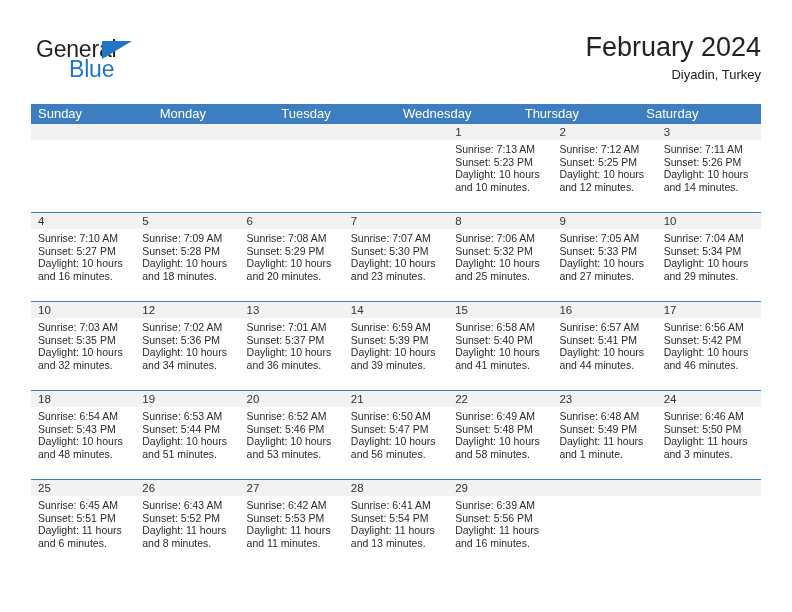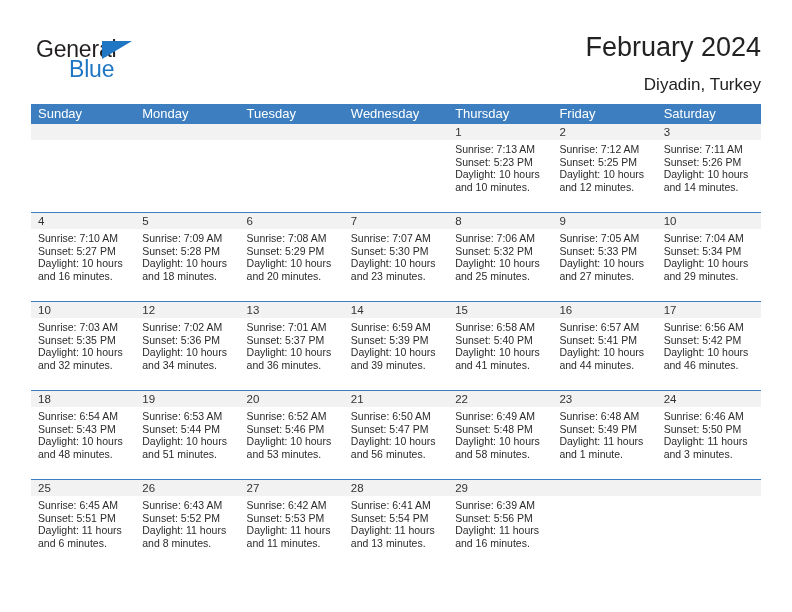--- a/index.html
+++ b/index.html
@@ -71,24 +71,24 @@
     text-align: right;
   }
   .cal-title {
     font-size: 27px;
     color: #222222;
     line-height: 34px;
     white-space: nowrap;
     text-align: right;
   }
   .cal-subtitle {
-    font-size: 17px;
+    font-size: 13px;
     color: #222222;
     line-height: 22px;
-    margin-top: 10px;
+    margin-top: 0;
     white-space: nowrap;
   }
 
   
   .calendar {
     position: absolute;
     left: 31px;
     top: 104px;
     width: 730px;
   }
@@ -170,21 +170,20 @@
 
   </div>
 
   <div class="calendar">
     <div class="dow-row" id="dow-row">
         <div class="dow-cell">Sunday</div>
         <div class="dow-cell">Monday</div>
         <div class="dow-cell">Tuesday</div>
         <div class="dow-cell">Wednesday</div>
         <div class="dow-cell">Thursday</div>
-        <div class="dow-cell">Friday</div>
         <div class="dow-cell">Saturday</div>
       </div>
     <div id="weeks-container">
         <div class="week-row first">
           <div class="day-cell empty">
             <div class="daynum"></div>
             <div class="daylines"></div>
           </div>
           <div class="day-cell empty">
             <div class="daynum"></div>

